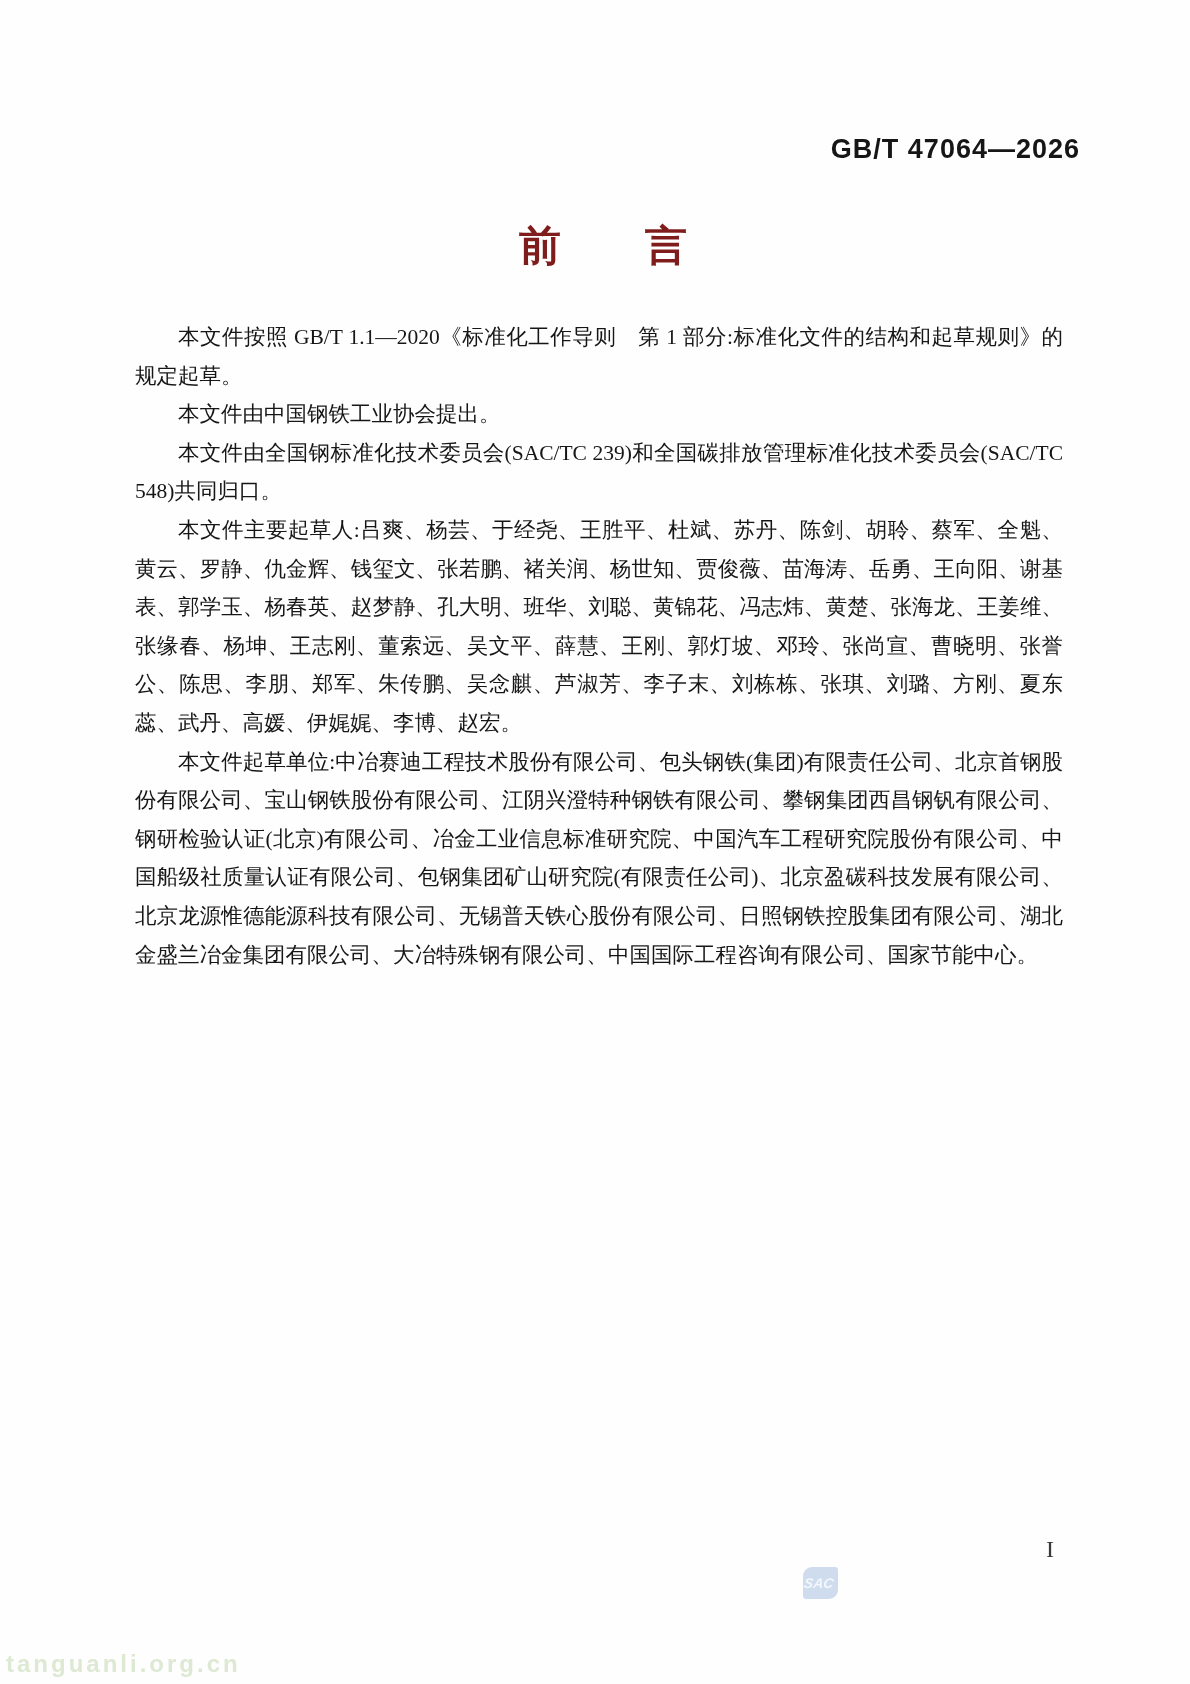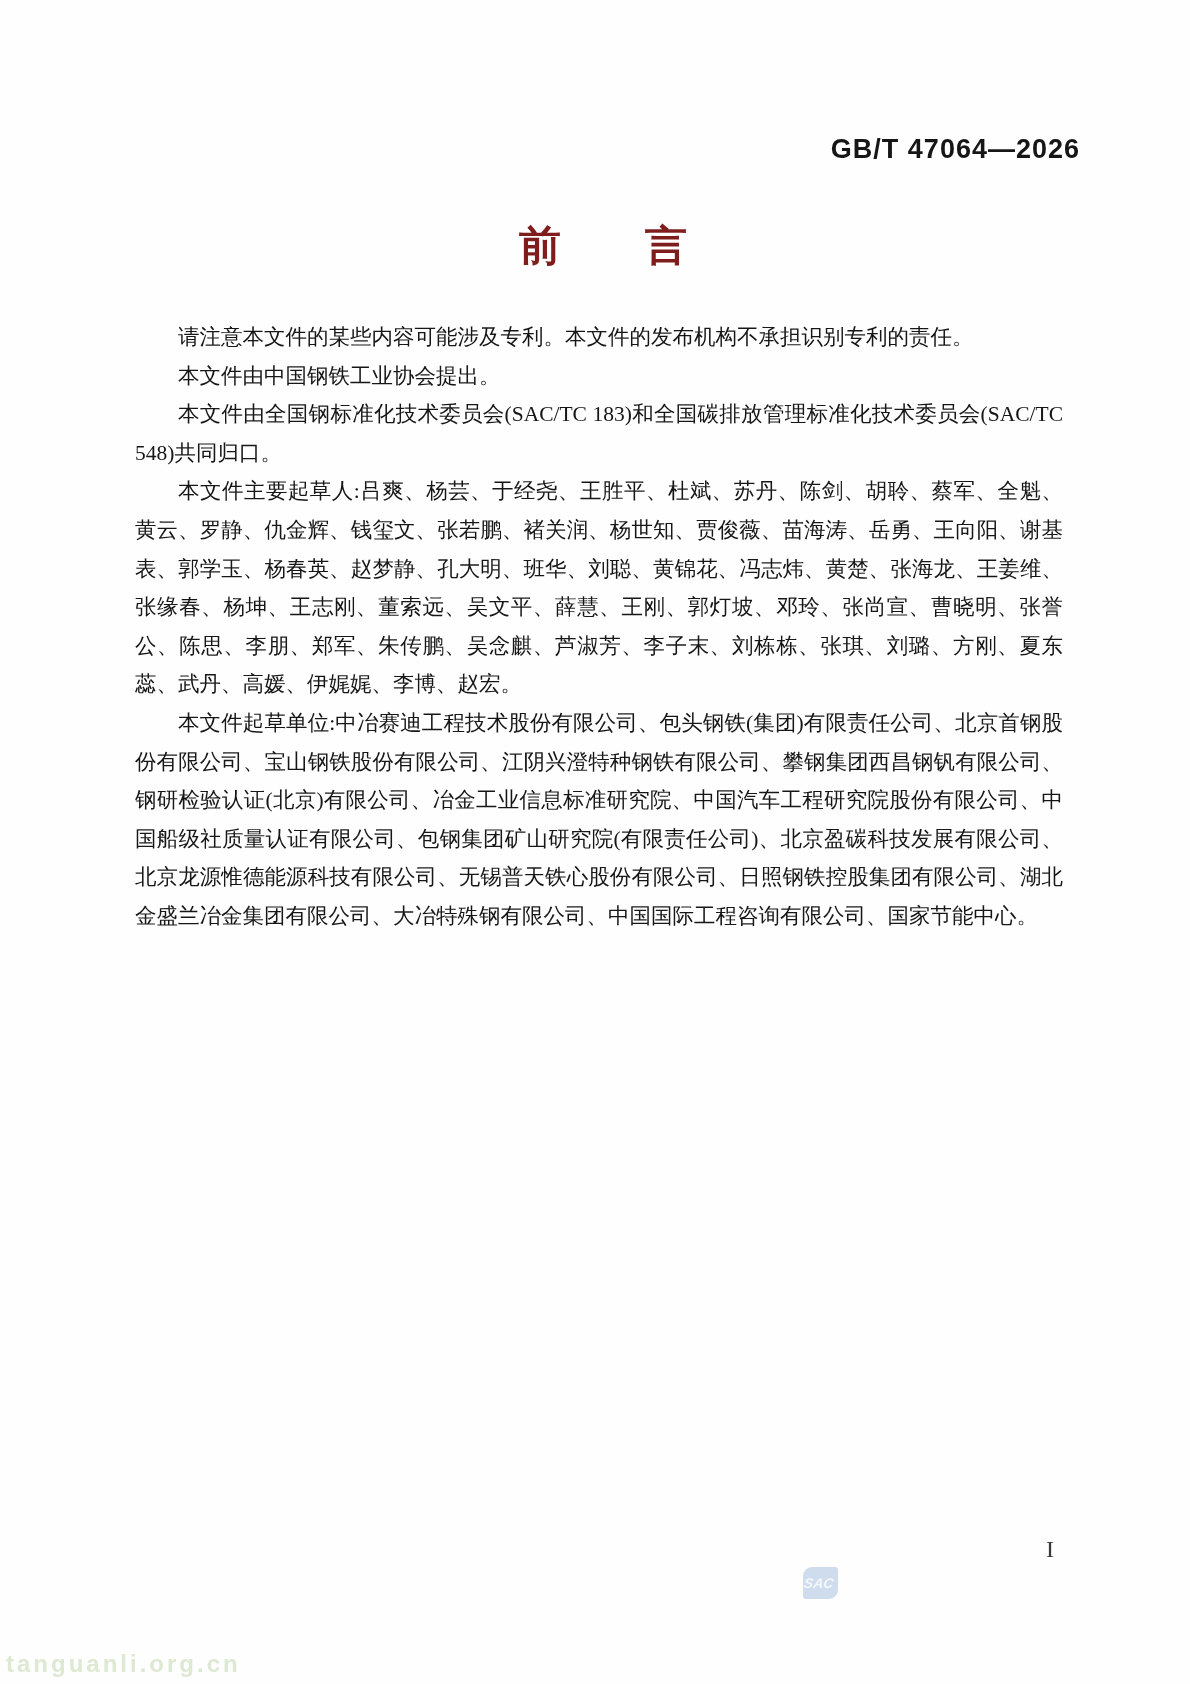--- a/index.html
+++ b/index.html
@@ -99,23 +99,23 @@
 </head>
 <body>
 
 <div class="page">
 
   <div class="doc-code">GB/T 47064—2026</div>
 
   <div class="doc-title">前　　言</div>
 
   <div class="content">
-    <p>请注意本文件的某些内容可能涉及专利。本文件的发布机构不承担识别专利的责任。</p>
+    <p>本文件按照 GB/T 1.1—2020《标准化工作导则　第 1 部分:标准化文件的结构和起草规则》的规定起草。</p>
     <p>本文件由中国钢铁工业协会提出。</p>
-    <p>本文件由全国钢标准化技术委员会(SAC/TC 183)和全国碳排放管理标准化技术委员会(SAC/TC 548)共同归口。</p>
+    <p>本文件由全国钢标准化技术委员会(SAC/TC 239)和全国碳排放管理标准化技术委员会(SAC/TC 548)共同归口。</p>
     <p>本文件主要起草人:吕爽、杨芸、于经尧、王胜平、杜斌、苏丹、陈剑、胡聆、蔡军、全魁、黄云、罗静、仇金辉、钱玺文、张若鹏、褚关润、杨世知、贾俊薇、苗海涛、岳勇、王向阳、谢基表、郭学玉、杨春英、赵梦静、孔大明、班华、刘聪、黄锦花、冯志炜、黄楚、张海龙、王姜维、张缘春、杨坤、王志刚、董索远、吴文平、薛慧、王刚、郭灯坡、邓玲、张尚宣、曹晓明、张誉公、陈思、李朋、郑军、朱传鹏、吴念麒、芦淑芳、李子末、刘栋栋、张琪、刘璐、方刚、夏东蕊、武丹、高媛、伊娓娓、李博、赵宏。</p>
     <p>本文件起草单位:中冶赛迪工程技术股份有限公司、包头钢铁(集团)有限责任公司、北京首钢股份有限公司、宝山钢铁股份有限公司、江阴兴澄特种钢铁有限公司、攀钢集团西昌钢钒有限公司、钢研检验认证(北京)有限公司、冶金工业信息标准研究院、中国汽车工程研究院股份有限公司、中国船级社质量认证有限公司、包钢集团矿山研究院(有限责任公司)、北京盈碳科技发展有限公司、北京龙源惟德能源科技有限公司、无锡普天铁心股份有限公司、日照钢铁控股集团有限公司、湖北金盛兰冶金集团有限公司、大冶特殊钢有限公司、中国国际工程咨询有限公司、国家节能中心。</p>
   </div>
 
   <div class="page-number">I</div>
 
   <div class="sac-logo">
     <span>SAC</span>
   </div>
 

